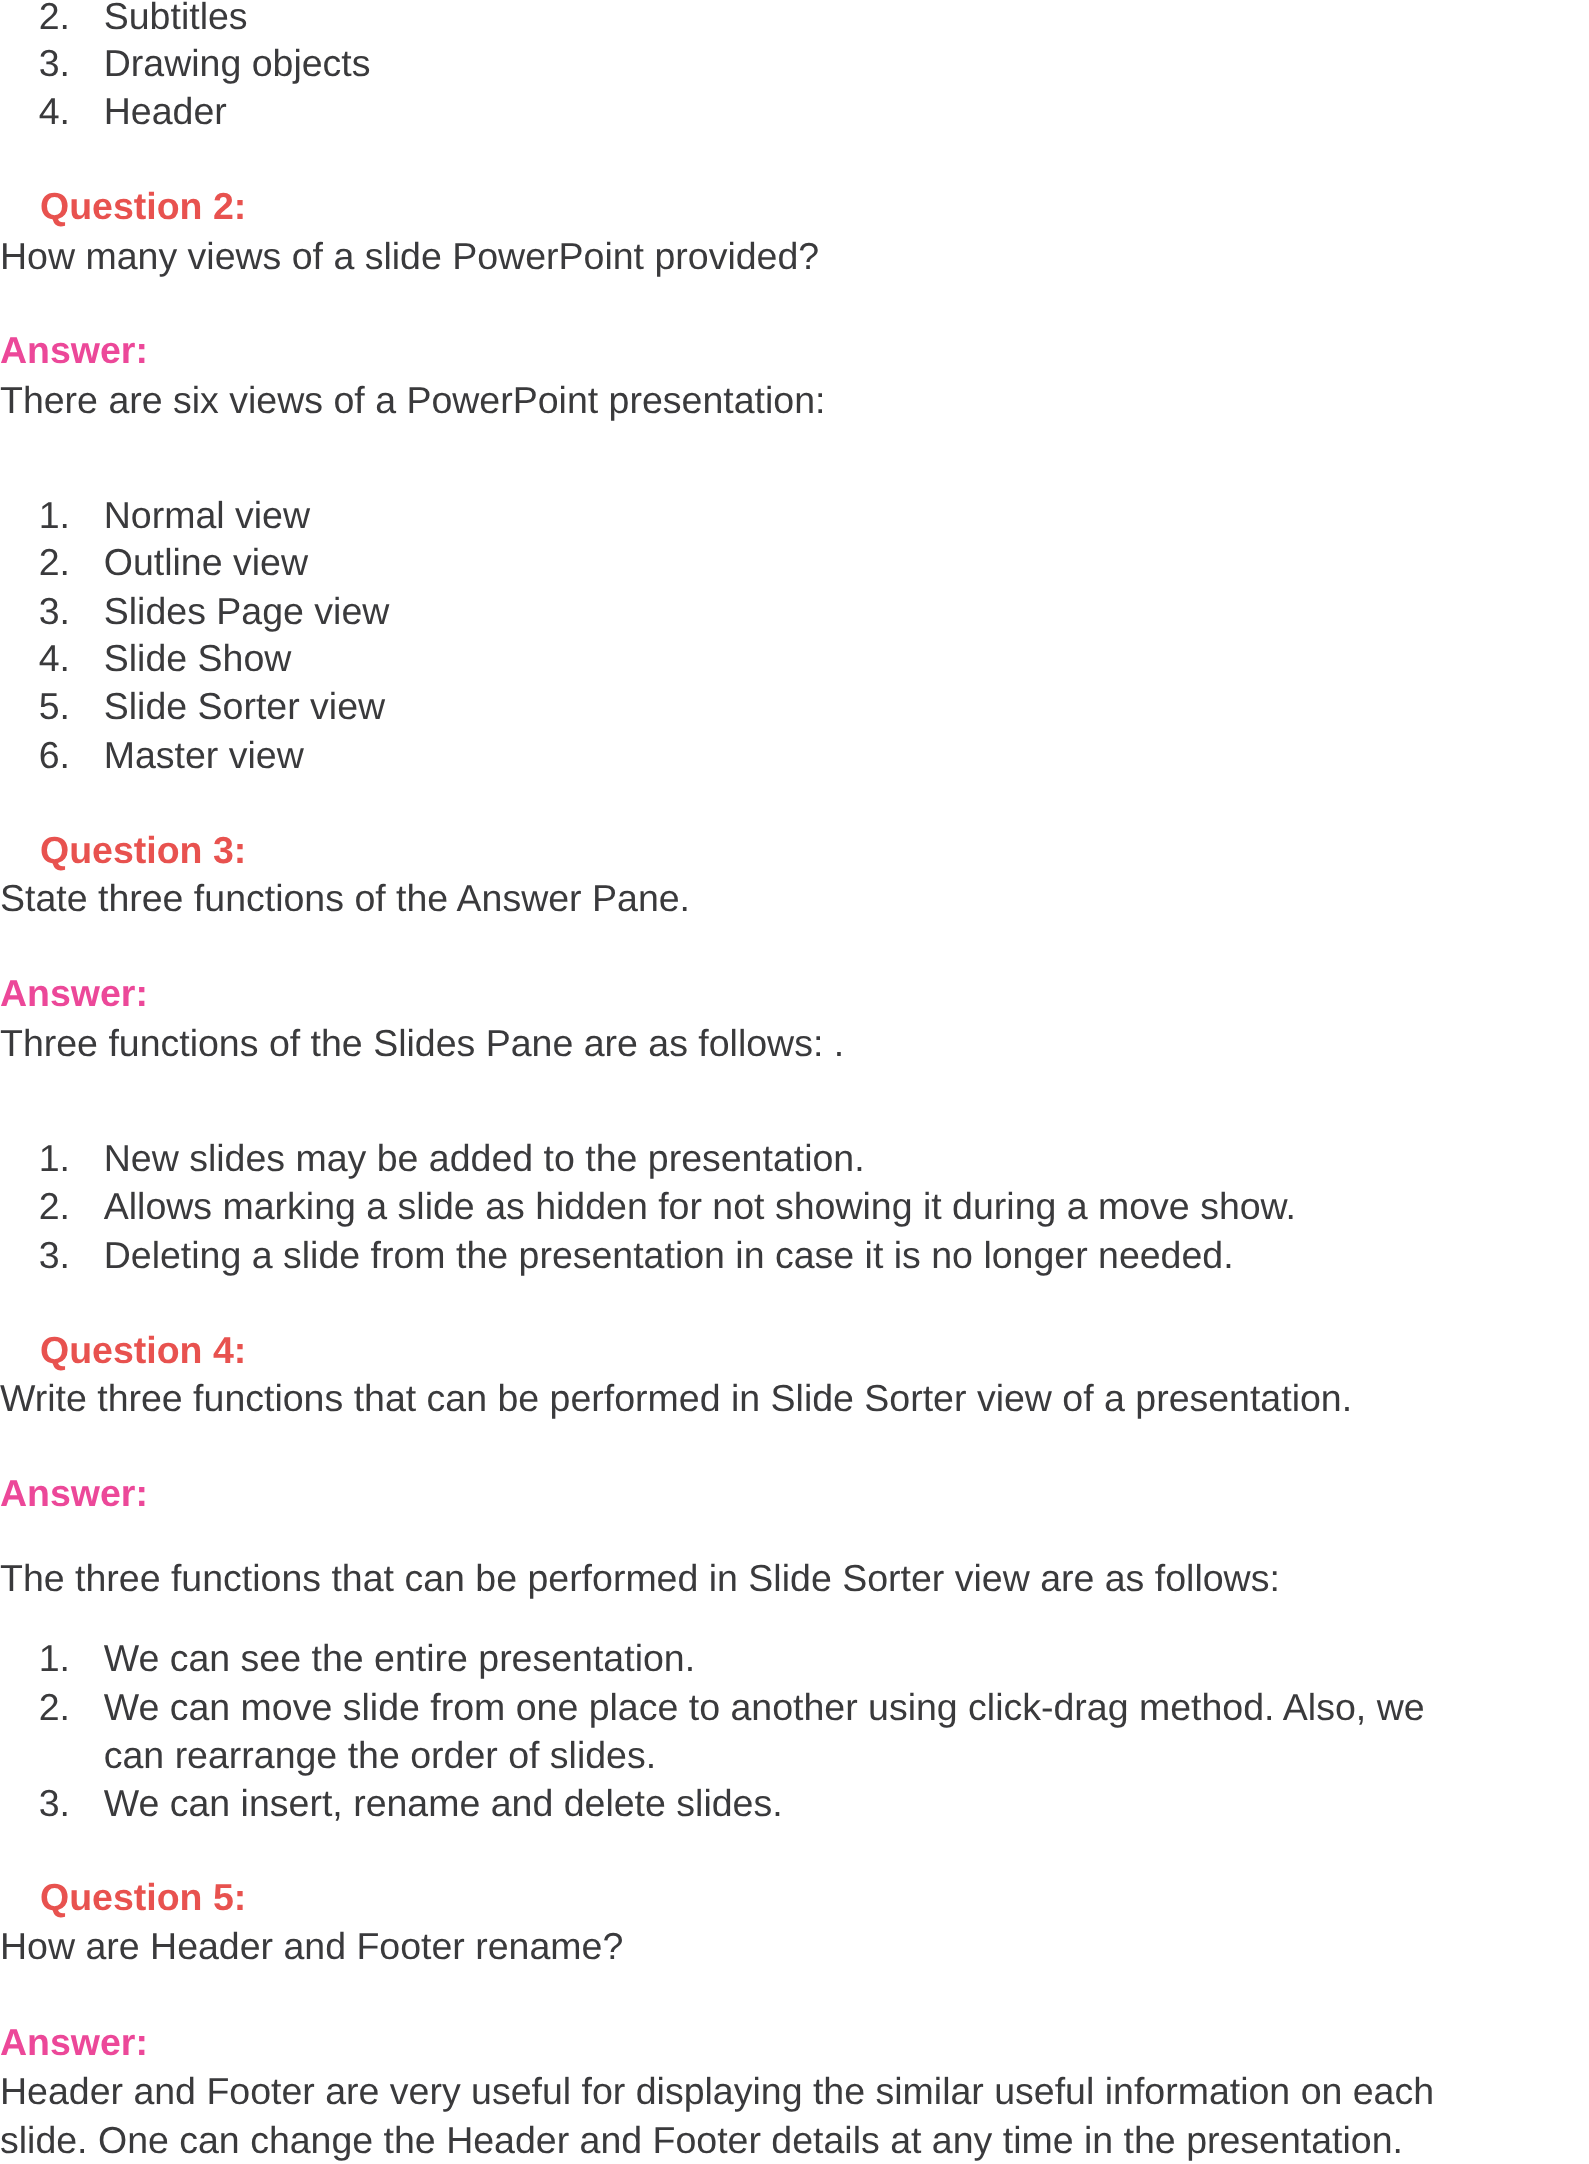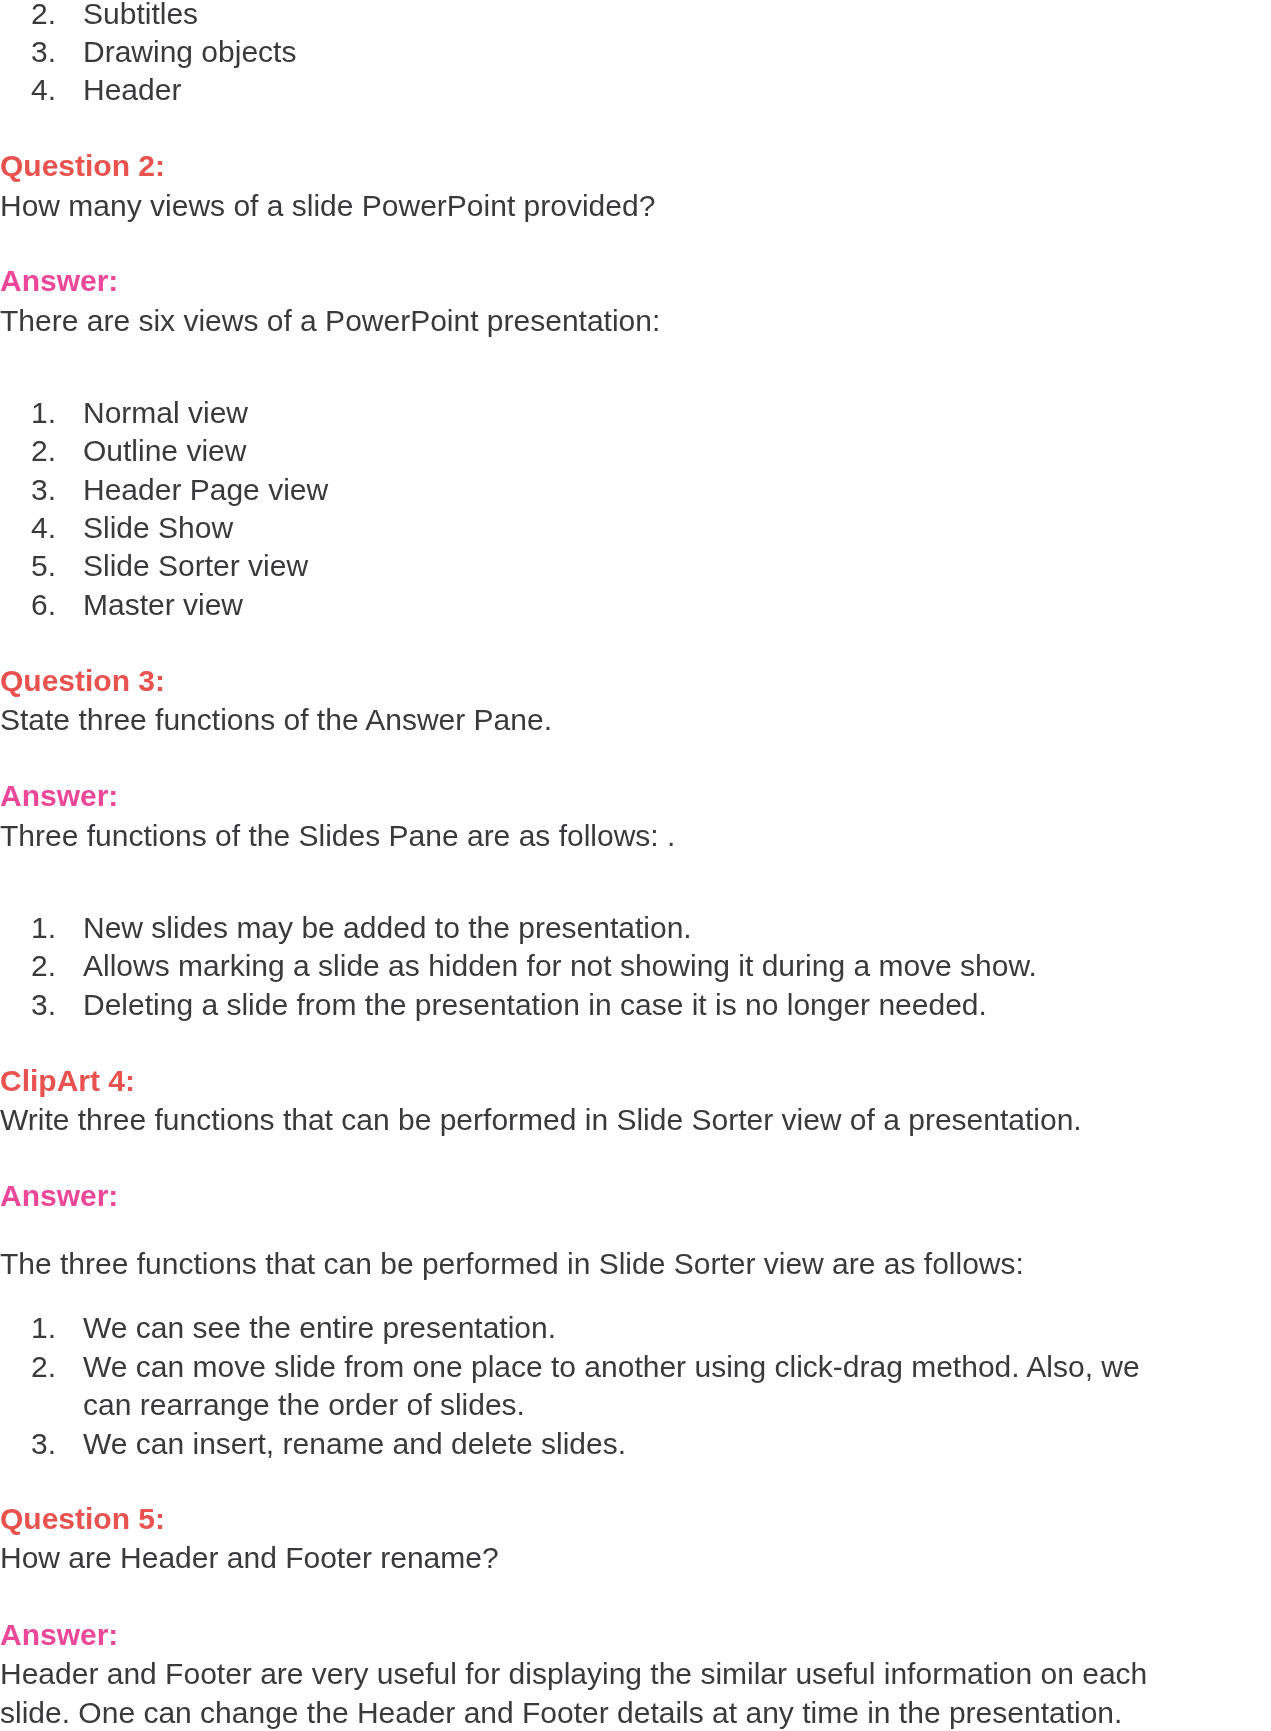--- a/index.html
+++ b/index.html
@@ -3,21 +3,21 @@
 <meta charset="utf-8">
 <style>
   html, body { margin: 0; padding: 0; background: #ffffff; }
   body {
     width: 1271px; height: 1731px; overflow: hidden; position: relative;
     font-family: "Liberation Sans", sans-serif;
     color: #3a3a3c;
     font-size: 30px;
   }
   .line { position: absolute; left: 0; white-space: nowrap; line-height: 38px; height: 38px; }
-  .q-head { color: #e8524f; font-weight: bold; }
+  .q-head { color: #e8524f; font-weight: bold; margin-left: 32px; }
   .a-head { color: #ec4899; font-weight: bold; }
   .li { position: absolute; left: 0; white-space: nowrap; line-height: 38px; height: 38px; }
   .li .num { position: absolute; left: 31px; width: 40px; }
   .li .txt { position: absolute; left: 83px; }
 </style>
 </head>
 <body>
 
 <div class="li" style="top:-5px">
   <span class="num">2.</span>
@@ -39,21 +39,21 @@
 <div class="li" style="top:394px">
   <span class="num">1.</span>
   <span class="txt">Normal view</span>
 </div>
 <div class="li" style="top:432px">
   <span class="num">2.</span>
   <span class="txt">Outline view</span>
 </div>
 <div class="li" style="top:471px">
   <span class="num">3.</span>
-  <span class="txt">Header Page view</span>
+  <span class="txt">Slides Page view</span>
 </div>
 <div class="li" style="top:509px">
   <span class="num">4.</span>
   <span class="txt">Slide Show</span>
 </div>
 <div class="li" style="top:547px">
   <span class="num">5.</span>
   <span class="txt">Slide Sorter view</span>
 </div>
 <div class="li" style="top:586px">
@@ -71,21 +71,21 @@
 </div>
 <div class="li" style="top:947px">
   <span class="num">2.</span>
   <span class="txt">Allows marking a slide as hidden for not showing it during a move show.</span>
 </div>
 <div class="li" style="top:986px">
   <span class="num">3.</span>
   <span class="txt">Deleting a slide from the presentation in case it is no longer needed.</span>
 </div>
 
-<div class="line q-head" style="top:1062px">ClipArt 4:</div>
+<div class="line q-head" style="top:1062px">Question 4:</div>
 <div class="line" style="top:1101px">Write three functions that can be performed in Slide Sorter view of a presentation.</div>
 <div class="line a-head" style="top:1177px">Answer:</div>
 <div class="line" style="top:1245px">The three functions that can be performed in Slide Sorter view are as follows:</div>
 <div class="li" style="top:1309px">
   <span class="num">1.</span>
   <span class="txt">We can see the entire presentation.</span>
 </div>
 <div class="li" style="top:1348px">
   <span class="num">2.</span>
   <span class="txt">We can move slide from one place to another using click-drag method. Also, we</span>

